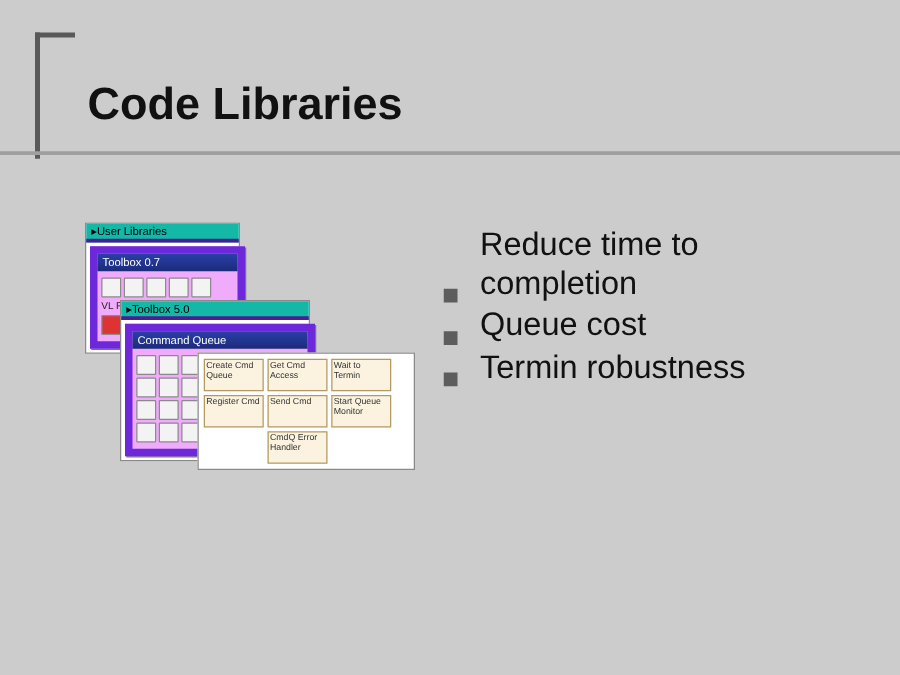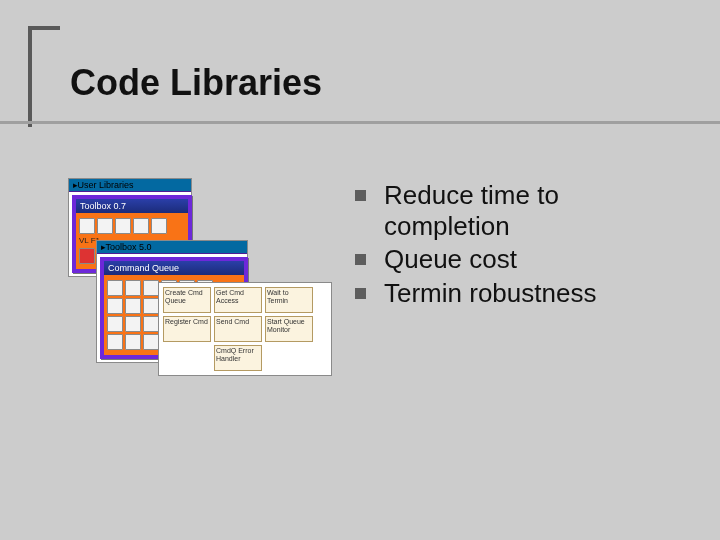--- a/index.html
+++ b/index.html
@@ -3,36 +3,36 @@
 <meta charset="utf-8">
 <style>
   html,body{margin:0;padding:0}
   body{width:720px;height:540px;background:#cccccc;font-family:Arial,Helvetica,sans-serif;position:relative;overflow:hidden}
 
   .corner{position:absolute;left:28px;top:26px;width:28px;height:97px;border-left:4px solid #595959;border-top:4px solid #595959}
   .rule{position:absolute;left:0;top:121px;width:720px;height:0;border-top:3px solid #9f9f9f}
   .title{position:absolute;left:70px;top:62px;font-size:36px;color:#111;font-weight:700}
 
   .content{position:absolute;left:355px;top:180px;width:330px}
-  .bullet-row{display:flex;align-items:flex-start;margin-bottom:2px}
+  .bullet-row{display:flex;align-items:flex-end;margin-bottom:2px}
   .sq{width:11px;height:11px;background:#5d5d5d;margin-right:18px;margin-top:10px;flex-shrink:0}
   .btxt{font-size:26px;line-height:1.2;color:#111}
 
   
   .stage{position:absolute;left:68px;top:178px;width:258px;height:230px}
-  .win{position:absolute;background:#f97316;border:4px solid #6d28d9;box-shadow:1px 1px 0 #777}
+  .win{position:absolute;background:#f0abfc;border:6px solid #6d28d9;box-shadow:1px 1px 0 #777}
   .win .tb{height:14px;background:linear-gradient(#2a3fa8,#1b2b7a);color:#fff;font-size:9px;line-height:14px;padding:0 4px;font-family:Tahoma,Arial,sans-serif;white-space:nowrap;overflow:hidden}
   .win .body{padding:3px}
   .iconrow{display:flex;gap:2px;margin:2px 0}
   .ic{width:14px;height:14px;background:#f3f3f3;border:1px solid #8a8a8a;border-radius:1px}
   .ic.red{background:#d33}
   .ic.blk{background:#111}
   .lbl{font-size:8px;color:#222;margin:1px 0 3px 0}
   .pal{position:absolute;background:#fff;border:1px solid #8a8a8a}
-  .pal .hdr{font-size:9px;padding:1px 4px;border-bottom:1px solid #4c1d95;background:#0369a1;white-space:nowrap;overflow:hidden}
+  .pal .hdr{font-size:9px;padding:1px 4px;border-bottom:3px solid #4c1d95;background:#14b8a6;white-space:nowrap;overflow:hidden}
   .grid{display:grid;grid-template-columns:repeat(3,48px);grid-auto-rows:26px;gap:3px;padding:4px}
   .cell{border:1px solid #b49a62;background:#fbf3df;font-size:7px;line-height:8px;padding:1px;color:#333;overflow:hidden}
 </style>
 </head>
 <body>
 
 <div class="corner"></div>
 <div class="rule"></div>
 <div class="title">Code Libraries</div>
 

